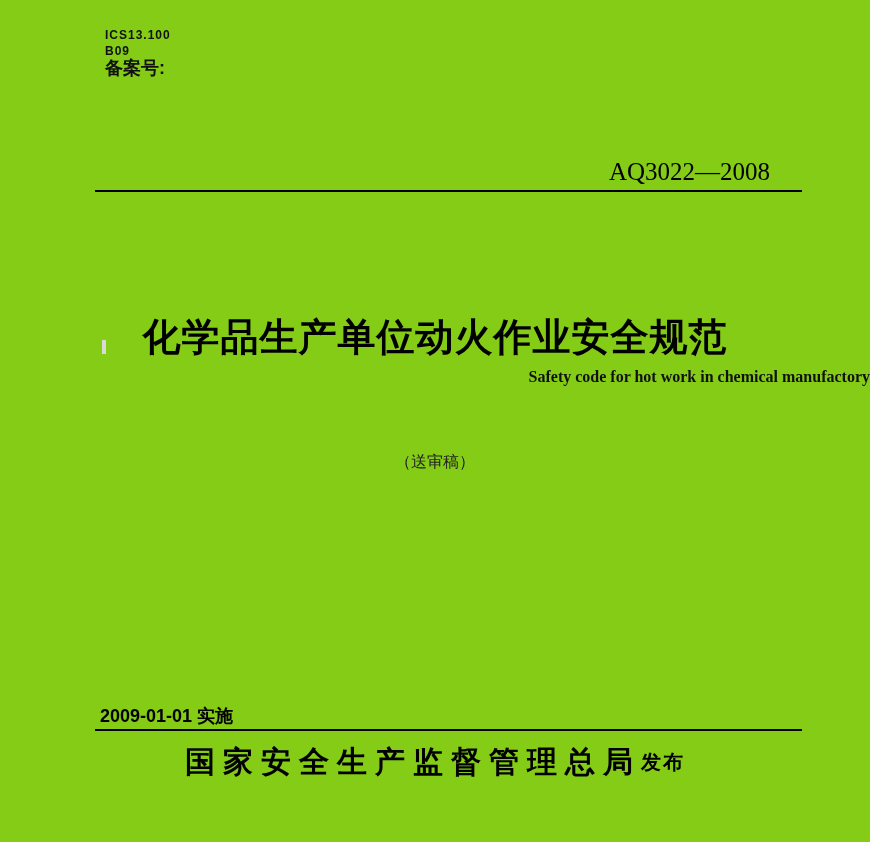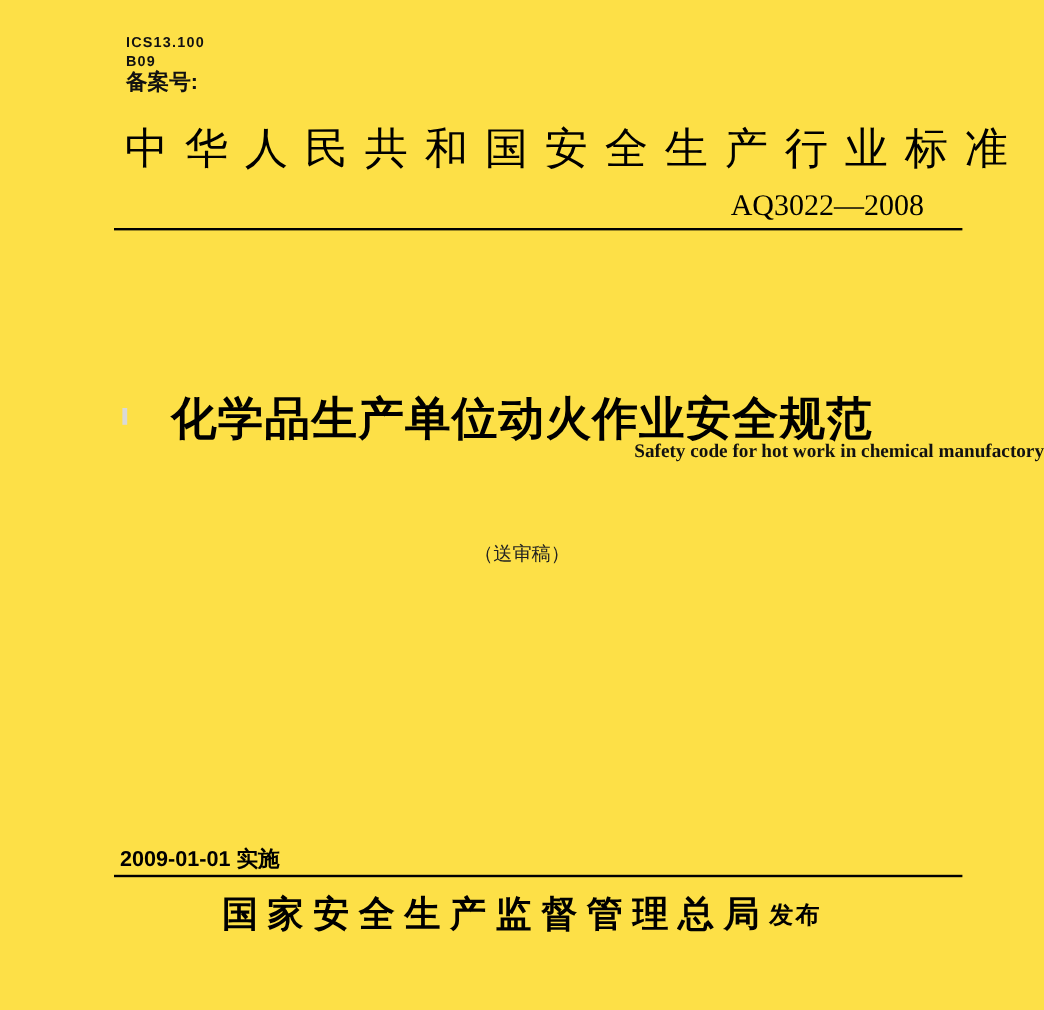--- a/index.html
+++ b/index.html
@@ -4,21 +4,21 @@
 <style>
   html, body {
     margin: 0;
     padding: 0;
     background: #ffffff;
   }
   .page {
     position: relative;
     width: 870px;
     height: 842px;
-    background: #fde047;
+    background: #84cc16;
     overflow: hidden;
     font-family: "Liberation Sans", sans-serif;
     color: #000000;
   }
 
   
   .meta-block {
     position: absolute;
     left: 105px;
     top: 27px;
@@ -97,21 +97,21 @@
     top: 340px;
     width: 4px;
     height: 14px;
     background: #d9d9d9;
   }
 
   
   .title-cn {
     position: absolute;
     left: 0;
-    top: 324px;
+    top: 312px;
     width: 100%;
     margin: 0;
     text-align: center;
     font-size: 38px;
     font-weight: bold;
     letter-spacing: 1px;
     color: #000;
   }
   .title-en {
     position: absolute;
@@ -177,21 +177,20 @@
 
 <div class="page">
 
   <div class="meta-block">
     <div class="meta-ics">ICS13.100</div>
     <div class="meta-class">B09</div>
     <div class="meta-record">备案号:</div>
   </div>
 
 
-  <div class="std-type">中华人民共和国安全生产行业标准</div>
 
   <div class="std-number">AQ3022—2008</div>
 
   <div class="rule rule-top"></div>
 
   <div class="stray-mark"></div>
 
   <h1 class="title-cn">化学品生产单位动火作业安全规范</h1>
 
   <div class="title-en">Safety code for hot work in chemical manufactory</div>

